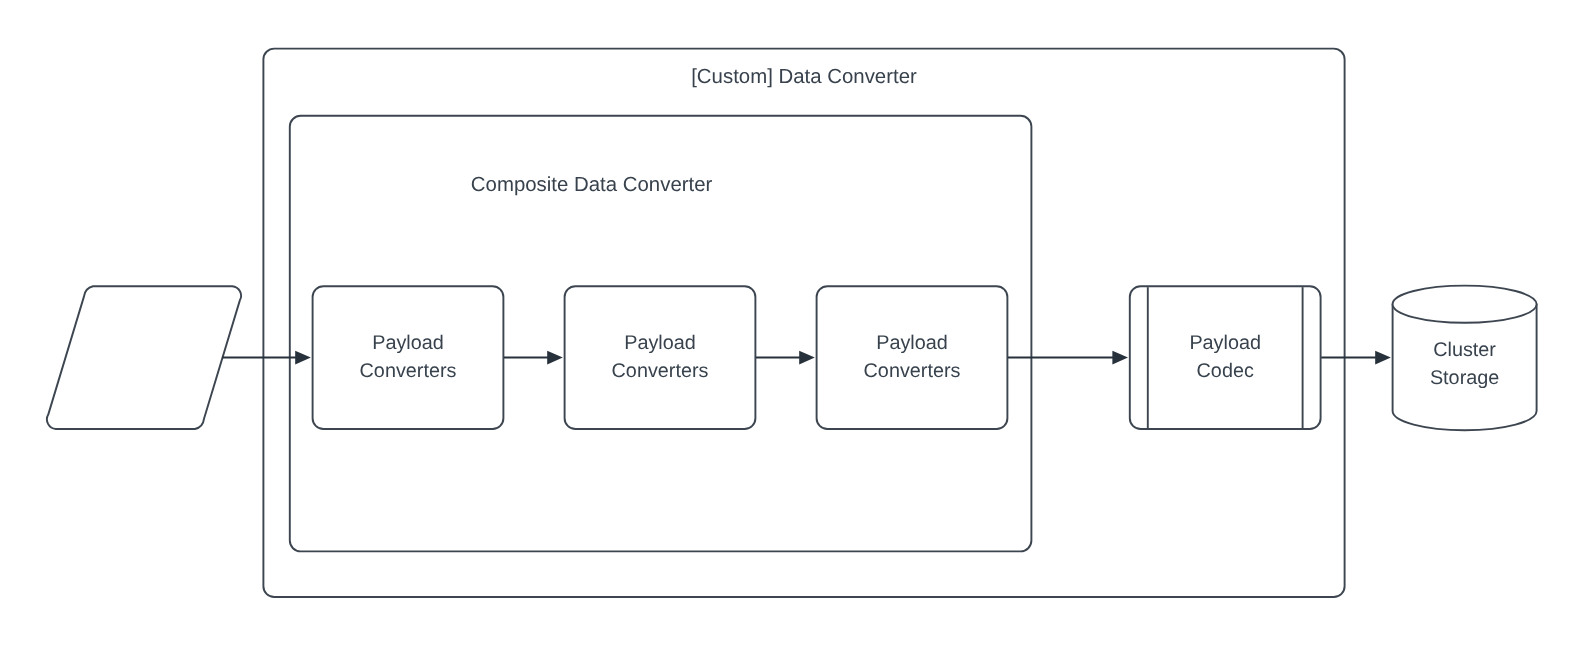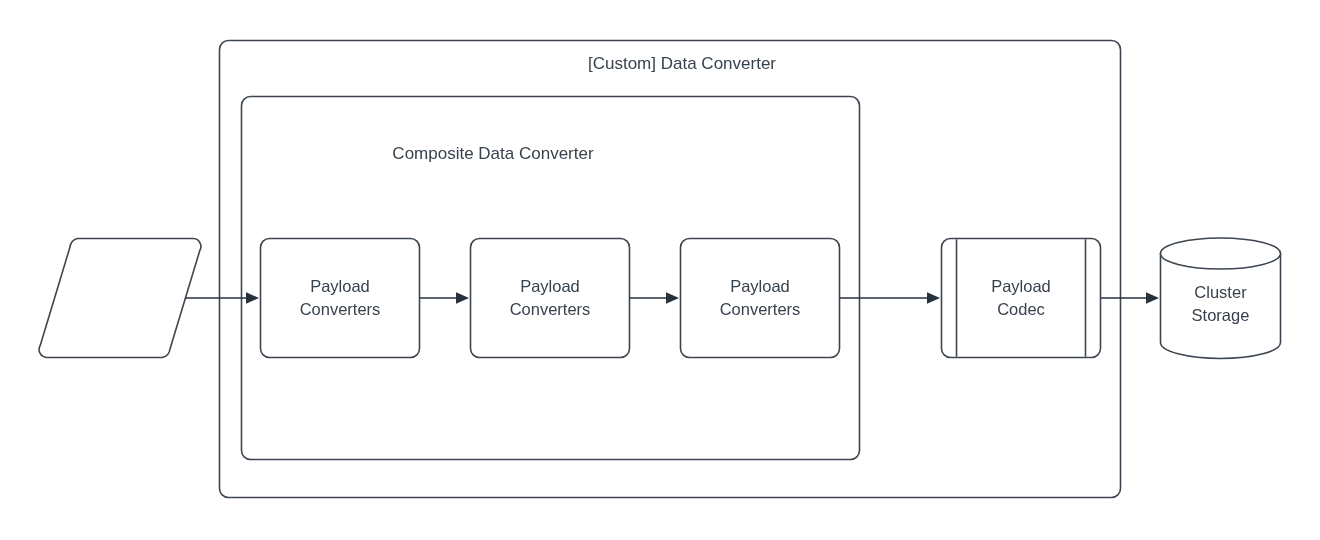--- a/index.html
+++ b/index.html
@@ -119,21 +119,21 @@
       <polygon class="arrow-head" points="940,298 927,292.2 927,303.8"></polygon>
     </g>
 
     <g>
       <line class="edge-line" x1="1101" y1="298" x2="1152" y2="298"></line>
       <polygon class="arrow-head" points="1159,298 1146,292.2 1146,303.8"></polygon>
     </g>
 
   </svg>
 
-  <div class="label label-container-title" style="left:219px; top:52px; width:902px;padding-left:12px;">[Custom] Data Converter</div>
+  <div class="label label-container-title" style="left:219px; top:52px; width:902px;">[Custom] Data Converter</div>
 
   <div class="label label-container-title" style="left:241px; top:142px; width:504px;">Composite Data Converter</div>
 
 
   <div class="label label-node" style="left:260px; top:275px; width:160px;">Payload
 Converters</div>
 
   <div class="label label-node" style="left:470px; top:275px; width:160px;">Payload
 Converters</div>
 

